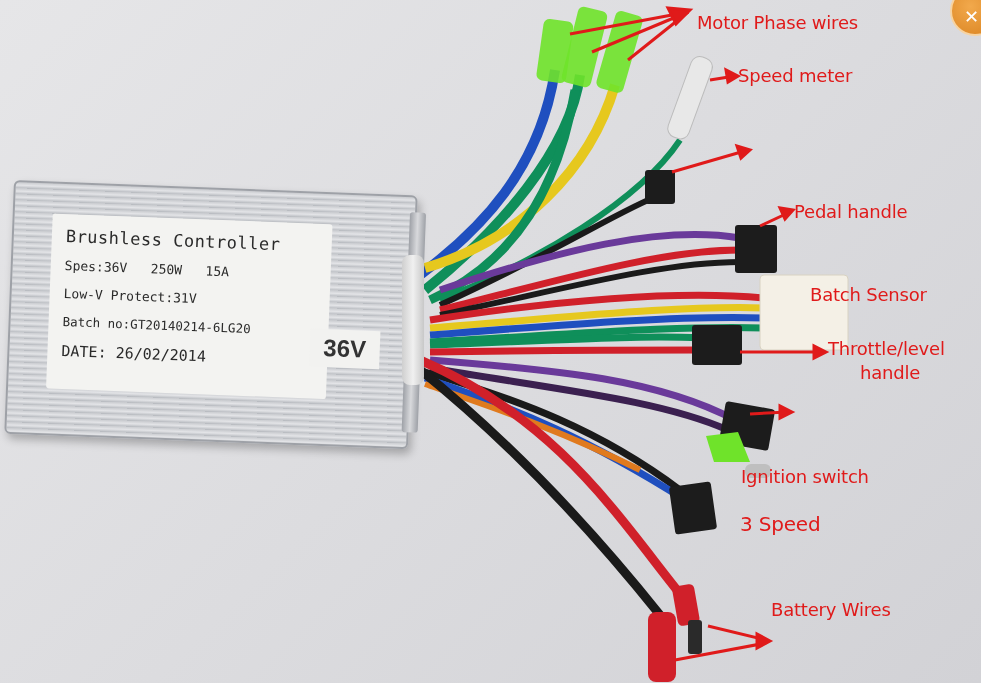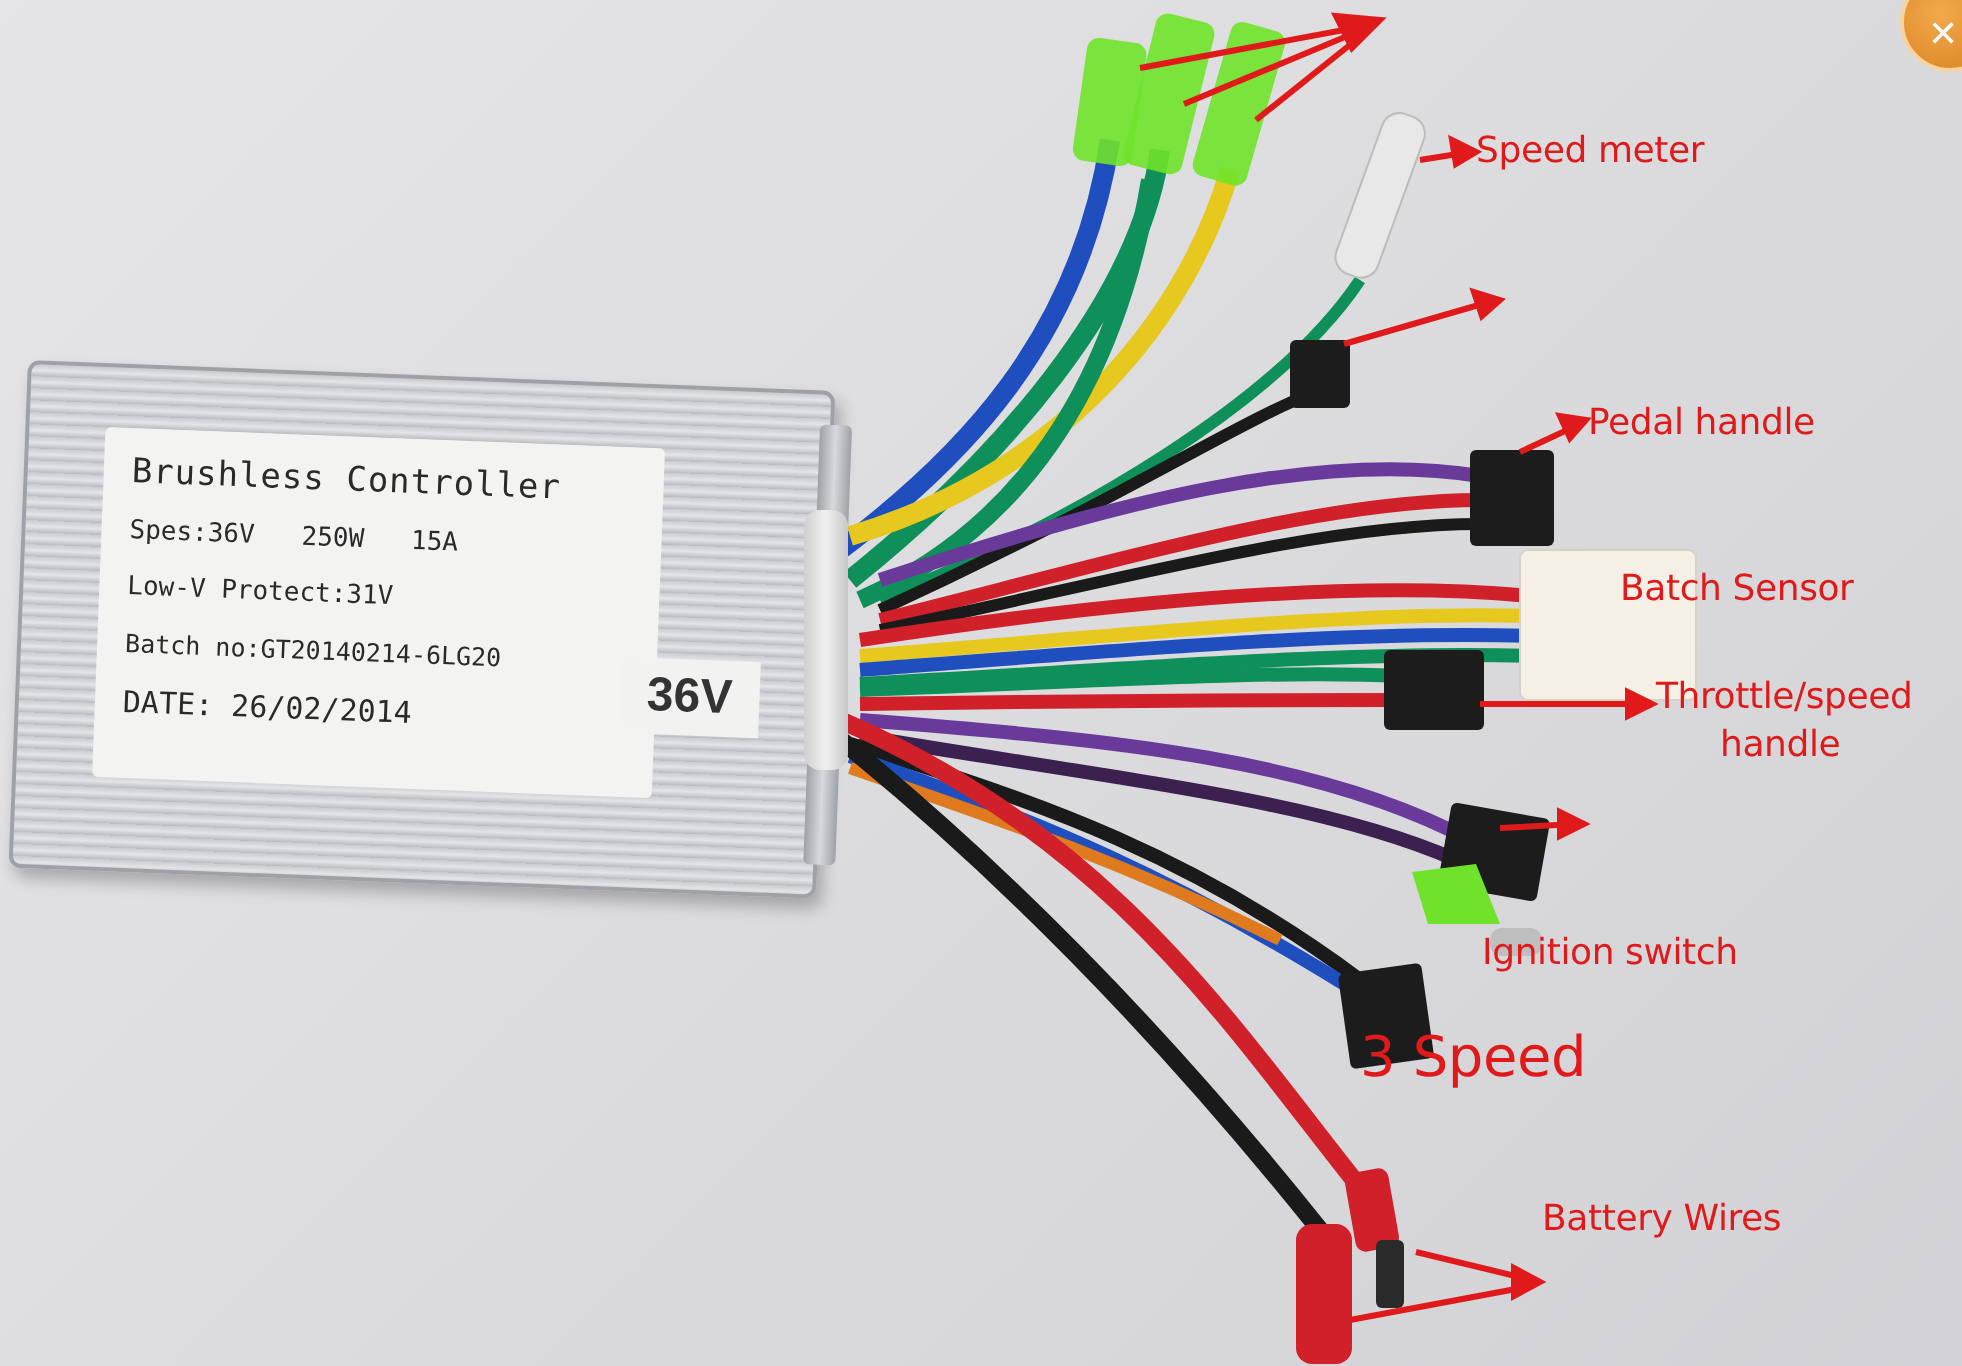--- a/index.html
+++ b/index.html
@@ -135,23 +135,24 @@
       <div class="ln ln-spec" style="white-space:pre">Spes:36V   250W   15A</div>
       <div class="ln ln-lowv">Low-V Protect:31V</div>
       <div class="ln ln-batch">Batch no:GT20140214-6LG20</div>
       <div class="ln ln-date">DATE: 26/02/2014</div>
     </div>
     <div class="volt-badge">36V</div>
     <div class="endcap"></div>
   </div>
   <div class="grommet"></div>
 
+  <div class="callout" style="left:697px;top:13px">Motor Phase wires</div>
   <div class="callout" style="left:738px;top:66px">Speed meter</div>
   <div class="callout" style="left:794px;top:202px">Pedal handle</div>
   <div class="callout" style="left:810px;top:285px">Batch Sensor</div>
-  <div class="callout" style="left:828px;top:339px">Throttle/speed</div>
+  <div class="callout" style="left:828px;top:339px">Throttle/level</div>
   <div class="callout" style="left:860px;top:363px">handle</div>
   <div class="callout" style="left:741px;top:467px">Ignition switch</div>
-  <div class="callout" style="left:680px;top:513px;font-size:28px">3 Speed</div>
+  <div class="callout" style="left:740px;top:513px;font-size:20px">3 Speed</div>
   <div class="callout" style="left:771px;top:600px">Battery Wires</div>
 
   <div class="corner-badge">✕</div>
 </div>
 
 </body></html>

